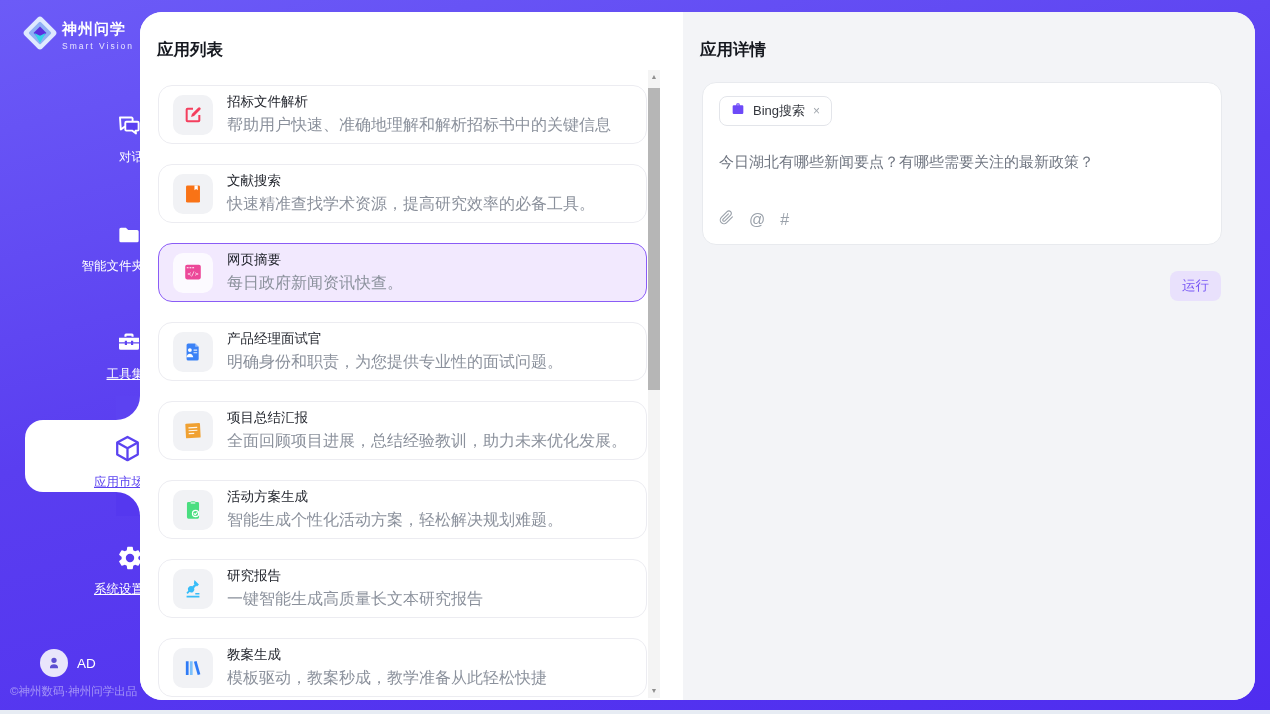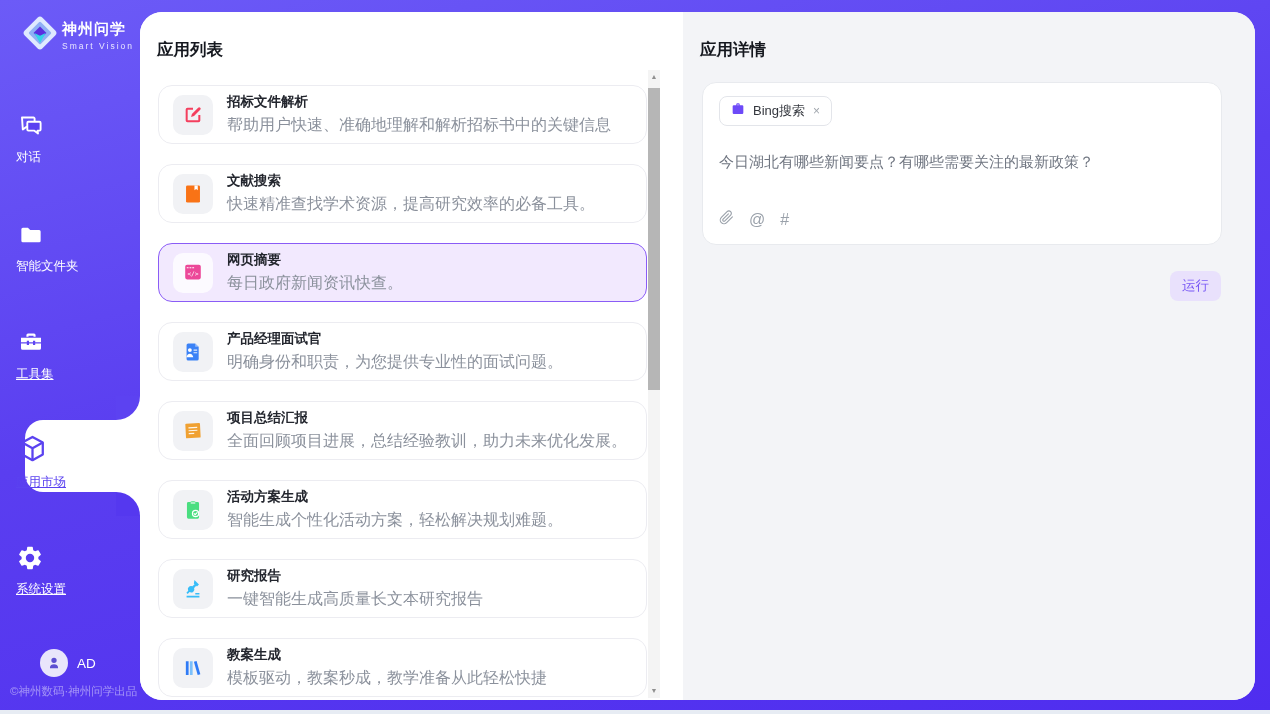--- a/index.html
+++ b/index.html
@@ -8,21 +8,21 @@
     font-family:"Liberation Sans","DejaVu Sans",sans-serif;
     background:linear-gradient(165deg,#6c5bf7 0%,#5a3ef0 45%,#4f2def 100%);
     position:relative; overflow:hidden;
   }
 
   
   .sidebar { position:absolute; left:0; top:0; width:140px; height:714px; }
   .logo { position:absolute; left:20px; top:12px; display:flex; align-items:center; gap:2px; }
   .logo-text .cn { color:#fff; font-size:15px; font-weight:700; letter-spacing:1px; }
   .logo-text .en { color:#e9e6ff; font-size:8.5px; letter-spacing:2px; margin-top:2px; }
-  .nav-item { position:absolute; left:16px; width:144px; text-align:left; color:#fff; }
+  .nav-item { position:absolute; left:0; width:144px; text-align:right; color:#fff; }
   .nav-item .nav-label { display:block; font-size:12.5px; margin-top:5px; color:#fff; }
   .nav-label.underlined { text-decoration:underline; }
   .nav-item svg { display:inline-block; }
 
   
   .active-bubble { position:absolute; left:25px; top:420px; width:115px; height:72px;
     background:#fff; border-radius:18px 0 0 18px; }
   .conn { position:absolute; left:116px; width:24px; height:24px; background:#fff; }
   .conn.top { top:396px; } .conn.bottom { top:492px; }
   .conn-mask { position:absolute; left:116px; width:24px; height:24px; background:#5c42f1; }
@@ -44,21 +44,21 @@
   
   .list-panel { width:543px; background:#fff; position:relative; flex:none; }
   .list-panel .panel-title { position:absolute; left:17px; top:27px; }
   .cards { position:absolute; left:18px; top:73px; width:489px; bottom:0; overflow:hidden; }
   .card { height:59px; margin-bottom:20px; background:#fff; border:1px solid #ececf1;
     border-radius:14px; display:flex; align-items:center; padding:0 14px; gap:14px; cursor:pointer; }
   .card.selected { background:#f2e9fe; border:1.5px solid #8a5cf6; }
   .card-icon { width:40px; height:40px; border-radius:10px; background:#f1f2f5;
     display:flex; align-items:center; justify-content:center; flex:none; }
   .card.selected .card-icon { background:rgba(255,255,255,.75); }
-  .card-title { font-size:13.5px; font-weight:700; color:#23262e; }
+  .card-title { font-size:13.5px; font-weight:400; color:#23262e; }
   .card-desc { font-size:16px; color:#8b919c; margin-top:4px; }
 
   
   .scrollbar { position:absolute; left:508px; top:58px; width:12px; height:628px; background:#f4f4f4; }
   .sb-arrow { position:absolute; left:0; width:12px; height:14px; color:#8f8f8f; font-size:7px;
     text-align:center; line-height:14px; cursor:pointer; }
   .sb-arrow.up { top:0; } .sb-arrow.down { bottom:0; }
   .sb-thumb { position:absolute; left:0; top:18px; width:12px; height:302px; background:#b6b6b6; cursor:pointer; }
 
   

